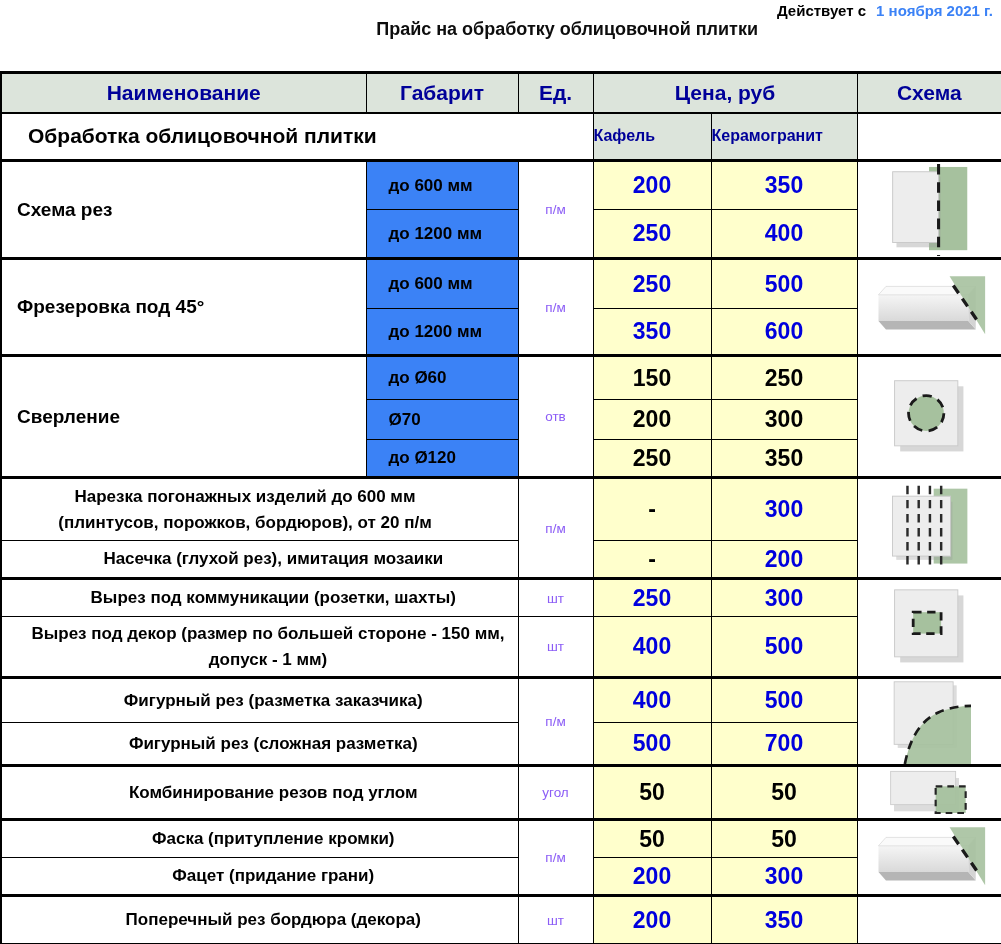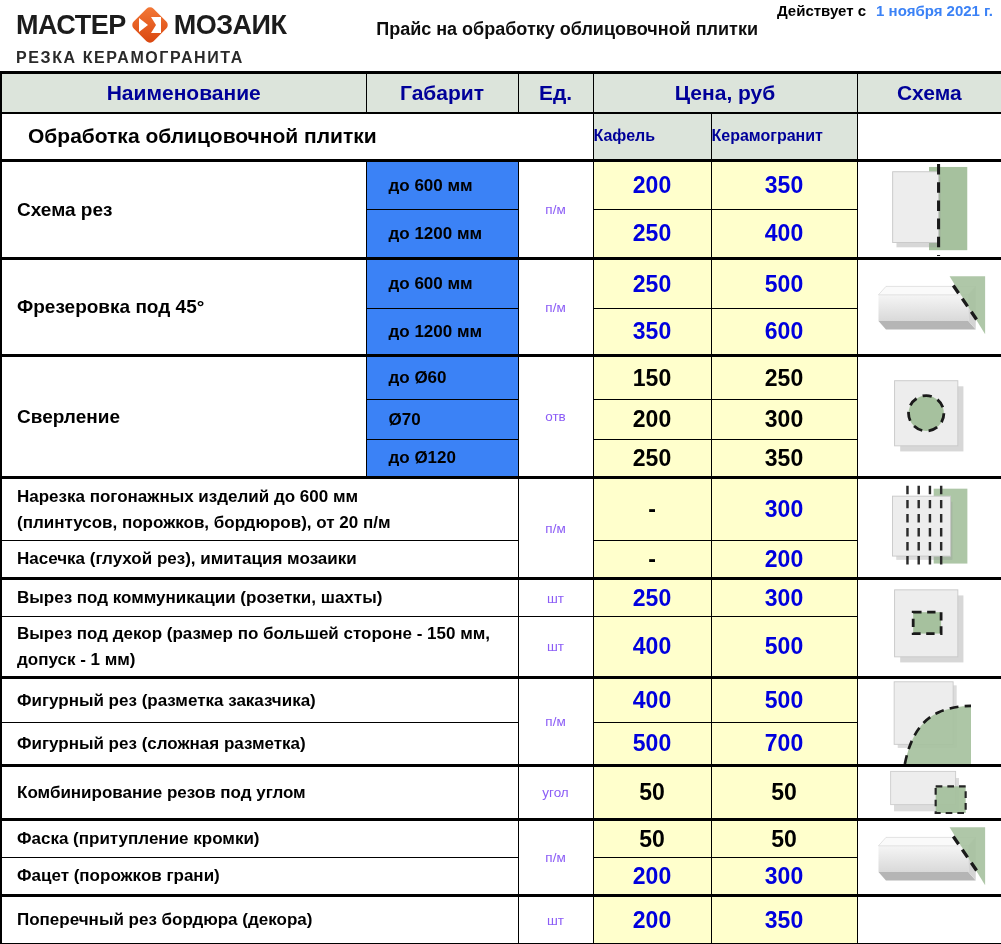--- a/index.html
+++ b/index.html
@@ -29,54 +29,36 @@
   }
   td { border:1px solid #000; vertical-align:middle; overflow:hidden; }
   tr.sec > td { border-top:3px solid #000; }
   td.hdr {
     background:#dce4db; color:#000099; font-weight:700; font-size:21px;
     text-align:center; border-bottom:2px solid #000;
   }
   td.sub { background:#dce4db; color:#000099; font-weight:700; font-size:16px; text-align:left; }
   td.sectitle { font-size:21px; font-weight:700; padding-left:26px; background:#fff; }
   td.gname { font-size:19px; font-weight:700; padding-left:15px; background:#fff; }
-  td.dname { font-size:17px; font-weight:700; padding-left:15px; background:#fff; line-height:1.5; }
+  td.dname { font-size:17px; font-weight:700; padding-left:27px; background:#fff; line-height:1.5;text-align:center; }
   td.dname .wrap { display:block; }
   td.dname .w430 { max-width:432px; }
   td.dname .w475 { max-width:478px; }
   td.size { font-size:17px; font-weight:700; padding-left:22px; background:#3b82f6; }
   td.unit { font-size:13.5px; text-align:center; background:#fff; color:#8b5cf6; }
   td.price-c { background:#ffffcc; text-align:center; font-size:23px; font-weight:700; }
   td.blue { color:#0000dd; }
   td.blk  { color:#000000; }
   td.schema { background:#fff; text-align:center; }
   .ic { display:block; margin:0 auto; }
 </style>
 </head>
 <body>
 
 <div class="topbar">
-  <div class="logo">
-    <div class="logo-row">
-      <span class="logo-word">МАСТЕР</span>
-      <svg class="logo-mark" width="42" height="42" viewBox="0 0 42 42">
-        <defs>
-          <linearGradient id="og" x1="0" y1="0" x2="1" y2="1">
-            <stop offset="0" stop-color="#f47a38"></stop>
-              <stop offset="1" stop-color="#d8440d"></stop>
-          </linearGradient>
-        </defs>
-        <rect x="7" y="7" width="28" height="28" rx="5" fill="url(#og)" transform="rotate(45 21 21)"></rect>
-        <polygon points="10,14 19,21 10,28" fill="#fff"></polygon>
-        <path d="M22,13 L32,13 L32,29 L22,29 L27,21 Z" fill="#fff"></path>
-      </svg>
-      <span class="logo-word">МОЗАИК</span>
-    </div>
-    <div class="logo-sub">РЕЗКА КЕРАМОГРАНИТА</div>
-  </div>
   <div class="doc-title">Прайс на обработку облицовочной плитки</div>
   <div class="valid">
     <span class="pfx">Действует с</span><span class="dt">1 ноября 2021 г.</span>
   </div>
 </div>
 
 <table class="price">
   <colgroup>
     <col style="width:365px">
       <col style="width:152px">
@@ -268,21 +250,21 @@
         <polygon points="8,24 104,24 104,52 8,52" fill="url(#barg)"></polygon>
         <polygon points="8,24 16,15 112,15 104,24" fill="#fafafa" stroke="#cfcfcf" stroke-width="0.6"></polygon>
         <polygon points="8,52 16,61 112,61 104,52" fill="#b5b5b5"></polygon>
         <polygon points="104,24 112,15 112,61 104,52" fill="#d4d4d4"></polygon>
         <polygon points="84,4 122,4 122,66" fill="#a6c19e" opacity="0.9"></polygon>
         <line x1="88" y1="14" x2="114" y2="52" stroke="#1a1a1a" stroke-width="3.5" stroke-dasharray="10 7"></line>
       </svg>
     </td>
   </tr>
   <tr style="height:38px">
-    <td class="dname" colspan="2">Фацет (порожков грани)</td>
+    <td class="dname" colspan="2">Фацет (придание грани)</td>
     <td class="price-c blue">200</td>
     <td class="price-c blue">300</td>
   </tr>
 
   <tr class="sec" style="height:48px">
     <td class="dname" colspan="2">Поперечный рез бордюра (декора)</td>
     <td class="unit">шт</td>
     <td class="price-c blue">200</td>
     <td class="price-c blue">350</td>
     <td class="schema"></td>

